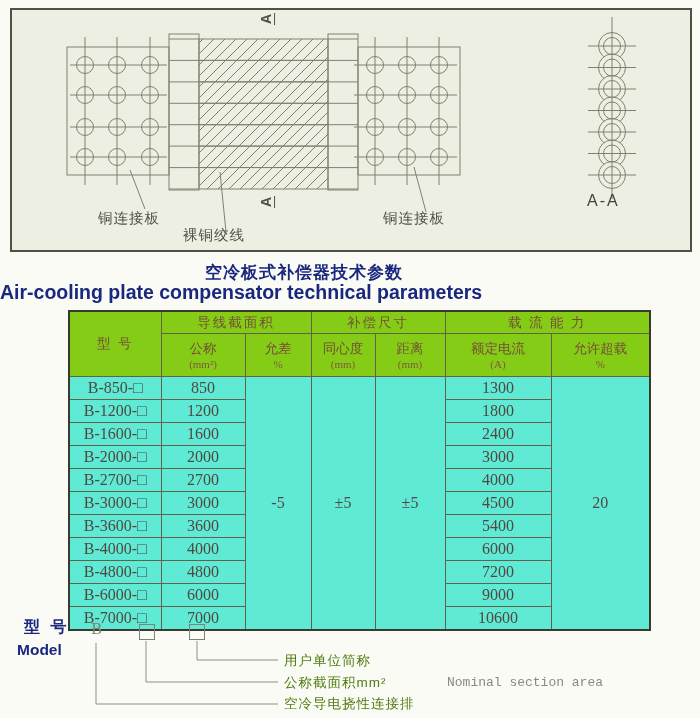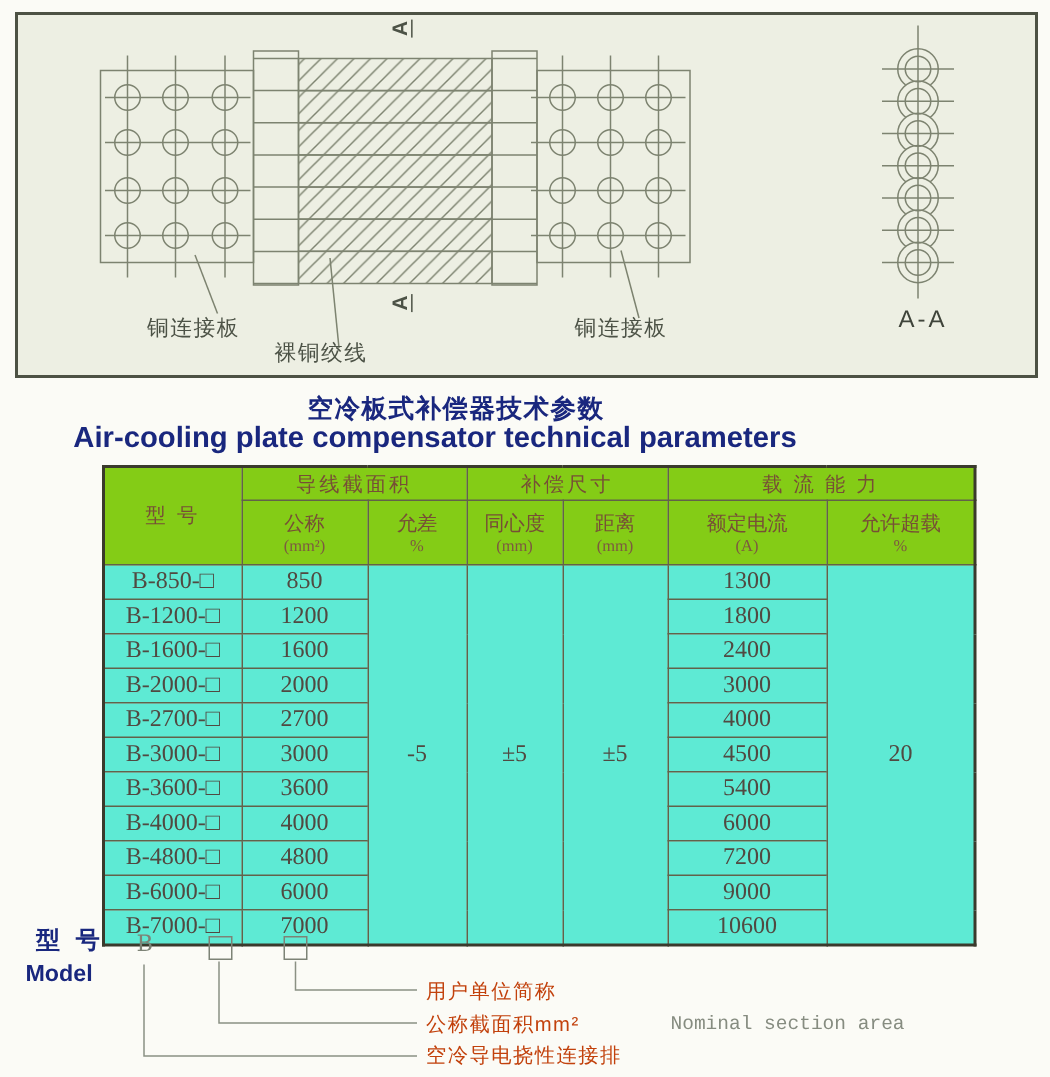--- a/index.html
+++ b/index.html
@@ -11,42 +11,42 @@
          background:#edefe3;border:2px solid #4d5244;box-sizing:border-box;}
   .panel svg{position:absolute;left:0;top:0;}
   .dlabel{position:absolute;font-size:14.5px;color:#4c5246;letter-spacing:1px;white-space:nowrap;}
   .aa-label{position:absolute;font-size:16px;color:#3f443a;letter-spacing:2px;}
   .amark{position:absolute;font-size:14px;font-weight:bold;color:#4c5246;
          transform:rotate(-90deg);border-bottom:1.5px solid #4c5246;line-height:15px;padding:0 1px;}
 
   
   .title-zh{position:absolute;top:261px;left:0;width:608px;text-align:center;
             font-weight:bold;font-size:17px;color:#19277e;letter-spacing:1px;}
-  .title-en{position:absolute;top:281px;left:0;width:580px;text-align:center;
+  .title-en{position:absolute;top:281px;left:0;width:580px;text-align:left;
             font-weight:bold;font-size:19.5px;color:#19277e;}
 
   
   table.params{position:absolute;left:68px;top:310px;width:581px;border-collapse:collapse;
                border:2px solid #3a3a2c;table-layout:fixed;
                font-family:"Liberation Serif","DejaVu Serif","DejaVu Sans",serif;}
   table.params th,table.params td{border:1px solid #62624a;text-align:center;padding:0;}
   table.params th{background:#84cc16;color:#774f36;font-weight:normal;font-size:13.5px;}
   table.params td{background:#5eead4;color:#514941;font-size:16px;height:22px;}
   tr.h1 th{height:21px;letter-spacing:2px;}
   tr.h2 th{height:42px;}
   th .unit{font-size:11px;line-height:12px;color:#7d5a40;}
   th.model-h{letter-spacing:4px;}
 
   
   .lg-model-zh{position:absolute;left:24px;top:617px;font-weight:bold;font-size:16px;color:#19277e;letter-spacing:3px;}
   .lg-model-en{position:absolute;left:17px;top:641px;font-weight:bold;font-size:15.5px;color:#19277e;}
   .lg-prefix{position:absolute;left:91px;top:620px;font-size:15px;color:#7d8376;
              font-family:"DejaVu Serif",serif;}
   .lg-square{position:absolute;width:14px;height:14px;border:1.5px solid #7d8376;background:transparent;}
-  .lg-zh{position:absolute;left:284px;font-size:13.5px;color:#c2410c;letter-spacing:1px;white-space:nowrap;}
+  .lg-zh{position:absolute;left:284px;font-size:13.5px;color:#4d7c0f;letter-spacing:1px;white-space:nowrap;}
   .lg-en{position:absolute;left:447px;font-size:13px;color:#868c80;white-space:nowrap;
          font-family:"Liberation Mono","DejaVu Sans Mono",monospace;}
 </style>
 </head>
 <body>
 
 <div id="page">
 
   <div class="panel">
     <svg width="678" height="240" viewBox="0 0 678 240">
@@ -157,21 +157,21 @@
         <line x1="402" y1="157" x2="414" y2="202"></line>
       </g>
     </svg>
   </div>
 
   <span class="amark" style="left:261px;top:11px;">A</span>
   <span class="amark" style="left:261px;top:194px;">A</span>
   <span class="dlabel" style="left:98px;top:209px;">铜连接板</span>
   <span class="dlabel" style="left:183px;top:226px;">裸铜绞线</span>
   <span class="dlabel" style="left:383px;top:209px;">铜连接板</span>
-  <span class="aa-label" style="left:587px;top:205px;margin-left:12px;">A-A</span>
+  <span class="aa-label" style="left:587px;top:192px;">A-A</span>
 
   <div class="title-zh">空冷板式补偿器技术参数</div>
   <div class="title-en">Air-cooling plate compensator technical parameters</div>
 
   <table class="params">
     <colgroup>
       <col style="width:92px">
         <col style="width:84px">
         <col style="width:66px">
       <col style="width:64px">

